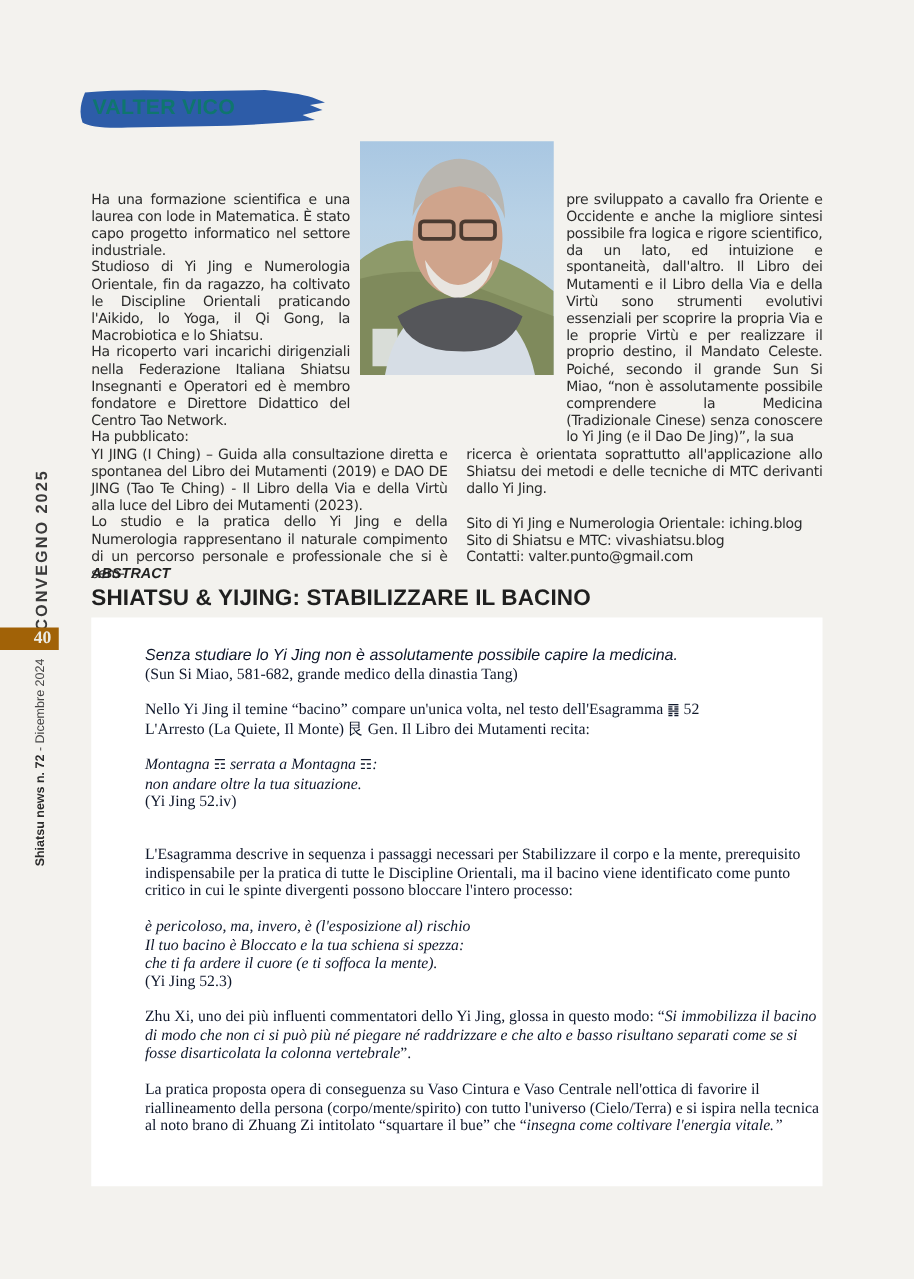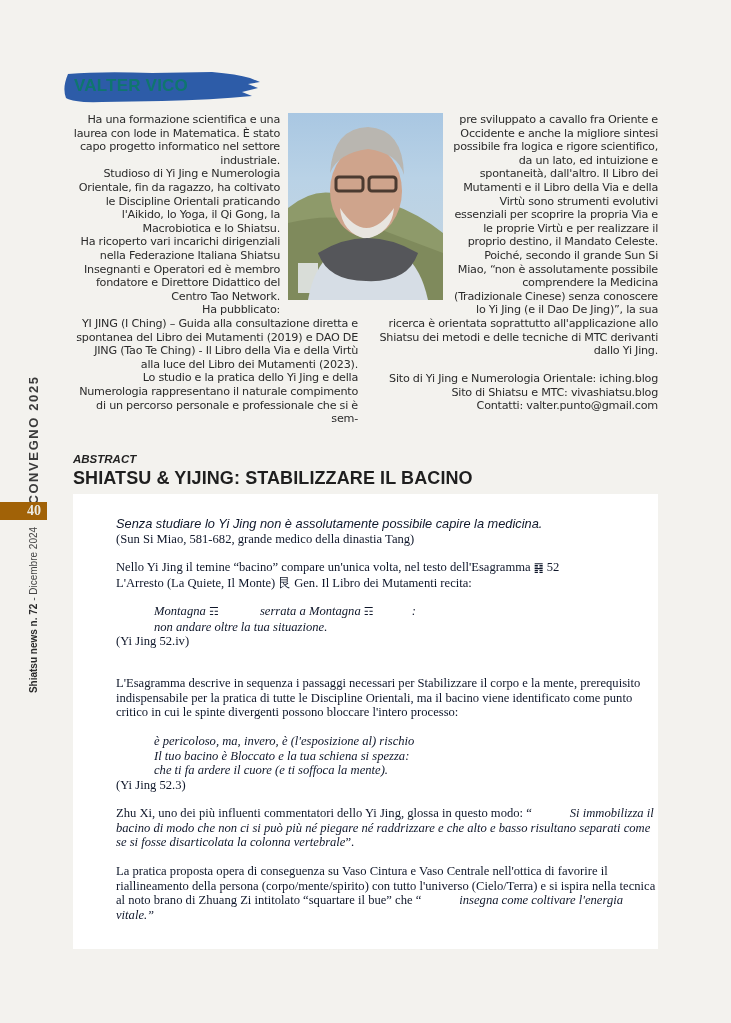--- a/index.html
+++ b/index.html
@@ -4,45 +4,45 @@
 <style>
   * { box-sizing: border-box; margin: 0; padding: 0; }
   html, body { width: 731px; height: 1023px; background: #f3f2ee; overflow: hidden; }
   body { position: relative; font-family: "DejaVu Sans", "Liberation Sans", sans-serif; color: #2a2a2a; }
 
   
   .brush { position: absolute; left: 62px; top: 70px; width: 200px; height: 34px; }
   .brush svg { position: absolute; left: 0; top: 0; }
   .brush-title { position: absolute; left: 12px; top: 6px; font-family: "Liberation Sans", sans-serif; font-weight: bold; font-size: 17px; color: #0f766e; letter-spacing: 0.2px; }
 
-  .bio { font-family: "DejaVu Sans", sans-serif; font-size: 11.2px; line-height: 13.6px; color: #2b2b2b; letter-spacing: -0.25px; }
+  .bio { font-family: "DejaVu Sans", sans-serif; font-size: 11.2px; line-height: 13.6px; color: #2b2b2b; letter-spacing: -0.25px; margin-top: 40px; }
   .col-left { position: absolute; left: 73px; top: 113px; width: 207px; text-align: justify; }
   .col-left-full { position: absolute; left: 73px; top: 317px; width: 285px; text-align: justify; }
   .col-right { position: absolute; left: 453px; top: 113px; width: 205px; text-align: justify; }
   .col-right-full { position: absolute; left: 373px; top: 317px; width: 285px; text-align: justify; }
   .links { position: absolute; left: 373px; top: 372px; width: 285px; }
-  .bio p { margin: 0; text-align: right; }
+  .bio p { margin: 0; }
 
   .photo { position: absolute; left: 288px; top: 113px; width: 155px; height: 187px; overflow: hidden; background: linear-gradient(180deg,#a9c7e2 0%,#b9d2e6 35%,#c8d6df 100%); }
 
   
   .side-conv { position: absolute; left: 24px; top: 380px; width: 18px; height: 120px; }
   .side-conv span { position: absolute; left: 50%; top: 50%; transform: translate(-50%,-50%) rotate(-90deg); white-space: nowrap; font-family: "Liberation Sans", sans-serif; font-weight: bold; font-size: 13px; letter-spacing: 1.6px; color: #3a3a3a; }
   .page-badge { position: absolute; left: 0; top: 502px; width: 47px; height: 18px; background: #a16207; }
   .page-badge span { position: absolute; right: 6px; top: 1px; font-family: "Liberation Serif", serif; font-weight: bold; font-size: 14px; color: #ecebe4; }
   .side-news { position: absolute; left: 26px; top: 530px; width: 14px; height: 160px; }
   .side-news .rot { position: absolute; left: 50%; top: 50%; transform: translate(-50%,-50%) rotate(-90deg); white-space: nowrap; font-family: "Liberation Sans", sans-serif; font-size: 10px; color: #444; }
   .side-news b { font-weight: bold; color: #2b2b2b; }
 
   .abs-label { position: absolute; left: 73px; top: 453px; font-family: Liberation Sans, sans-serif; font-weight: bold; font-style: italic; font-size: 11.5px; color: #222; }
   .abs-title { position: absolute; left: 73px; top: 468px; font-family: "Liberation Sans", sans-serif; font-weight: bold; font-size: 18px; color: #1f1f1f; letter-spacing: 0.1px; }
 
   .abs-box { position: absolute; left: 73px; top: 494px; width: 585px; height: 455px; background: #fff; }
   .abs { position: absolute; left: 43px; width: 540px; font-family: "Liberation Serif", serif; font-size: 12.6px; line-height: 14.5px; color: #0f172a; }
-  .abs i { font-style: italic; margin-left: 38px; }
+  .abs i { font-style: italic; }
   .sans-it { font-family: "Liberation Sans", sans-serif; font-style: italic; font-size: 12.8px; }
   .tri { font-family: "DejaVu Sans", sans-serif; font-size: 11px; font-style: normal; }
 </style>
 </head>
 <body>
 
 <div class="brush">
   <svg width="200" height="34" viewBox="0 0 200 34">
     <path d="M6 4 Q40 1 90 3 L150 2 Q175 4 188 8 L198 12 L186 14 L196 18 L180 22 L190 26 Q150 30 100 31 L40 32 Q12 33 4 28 Q0 18 6 4 Z" fill="#2d5ca8"></path>
   </svg>

